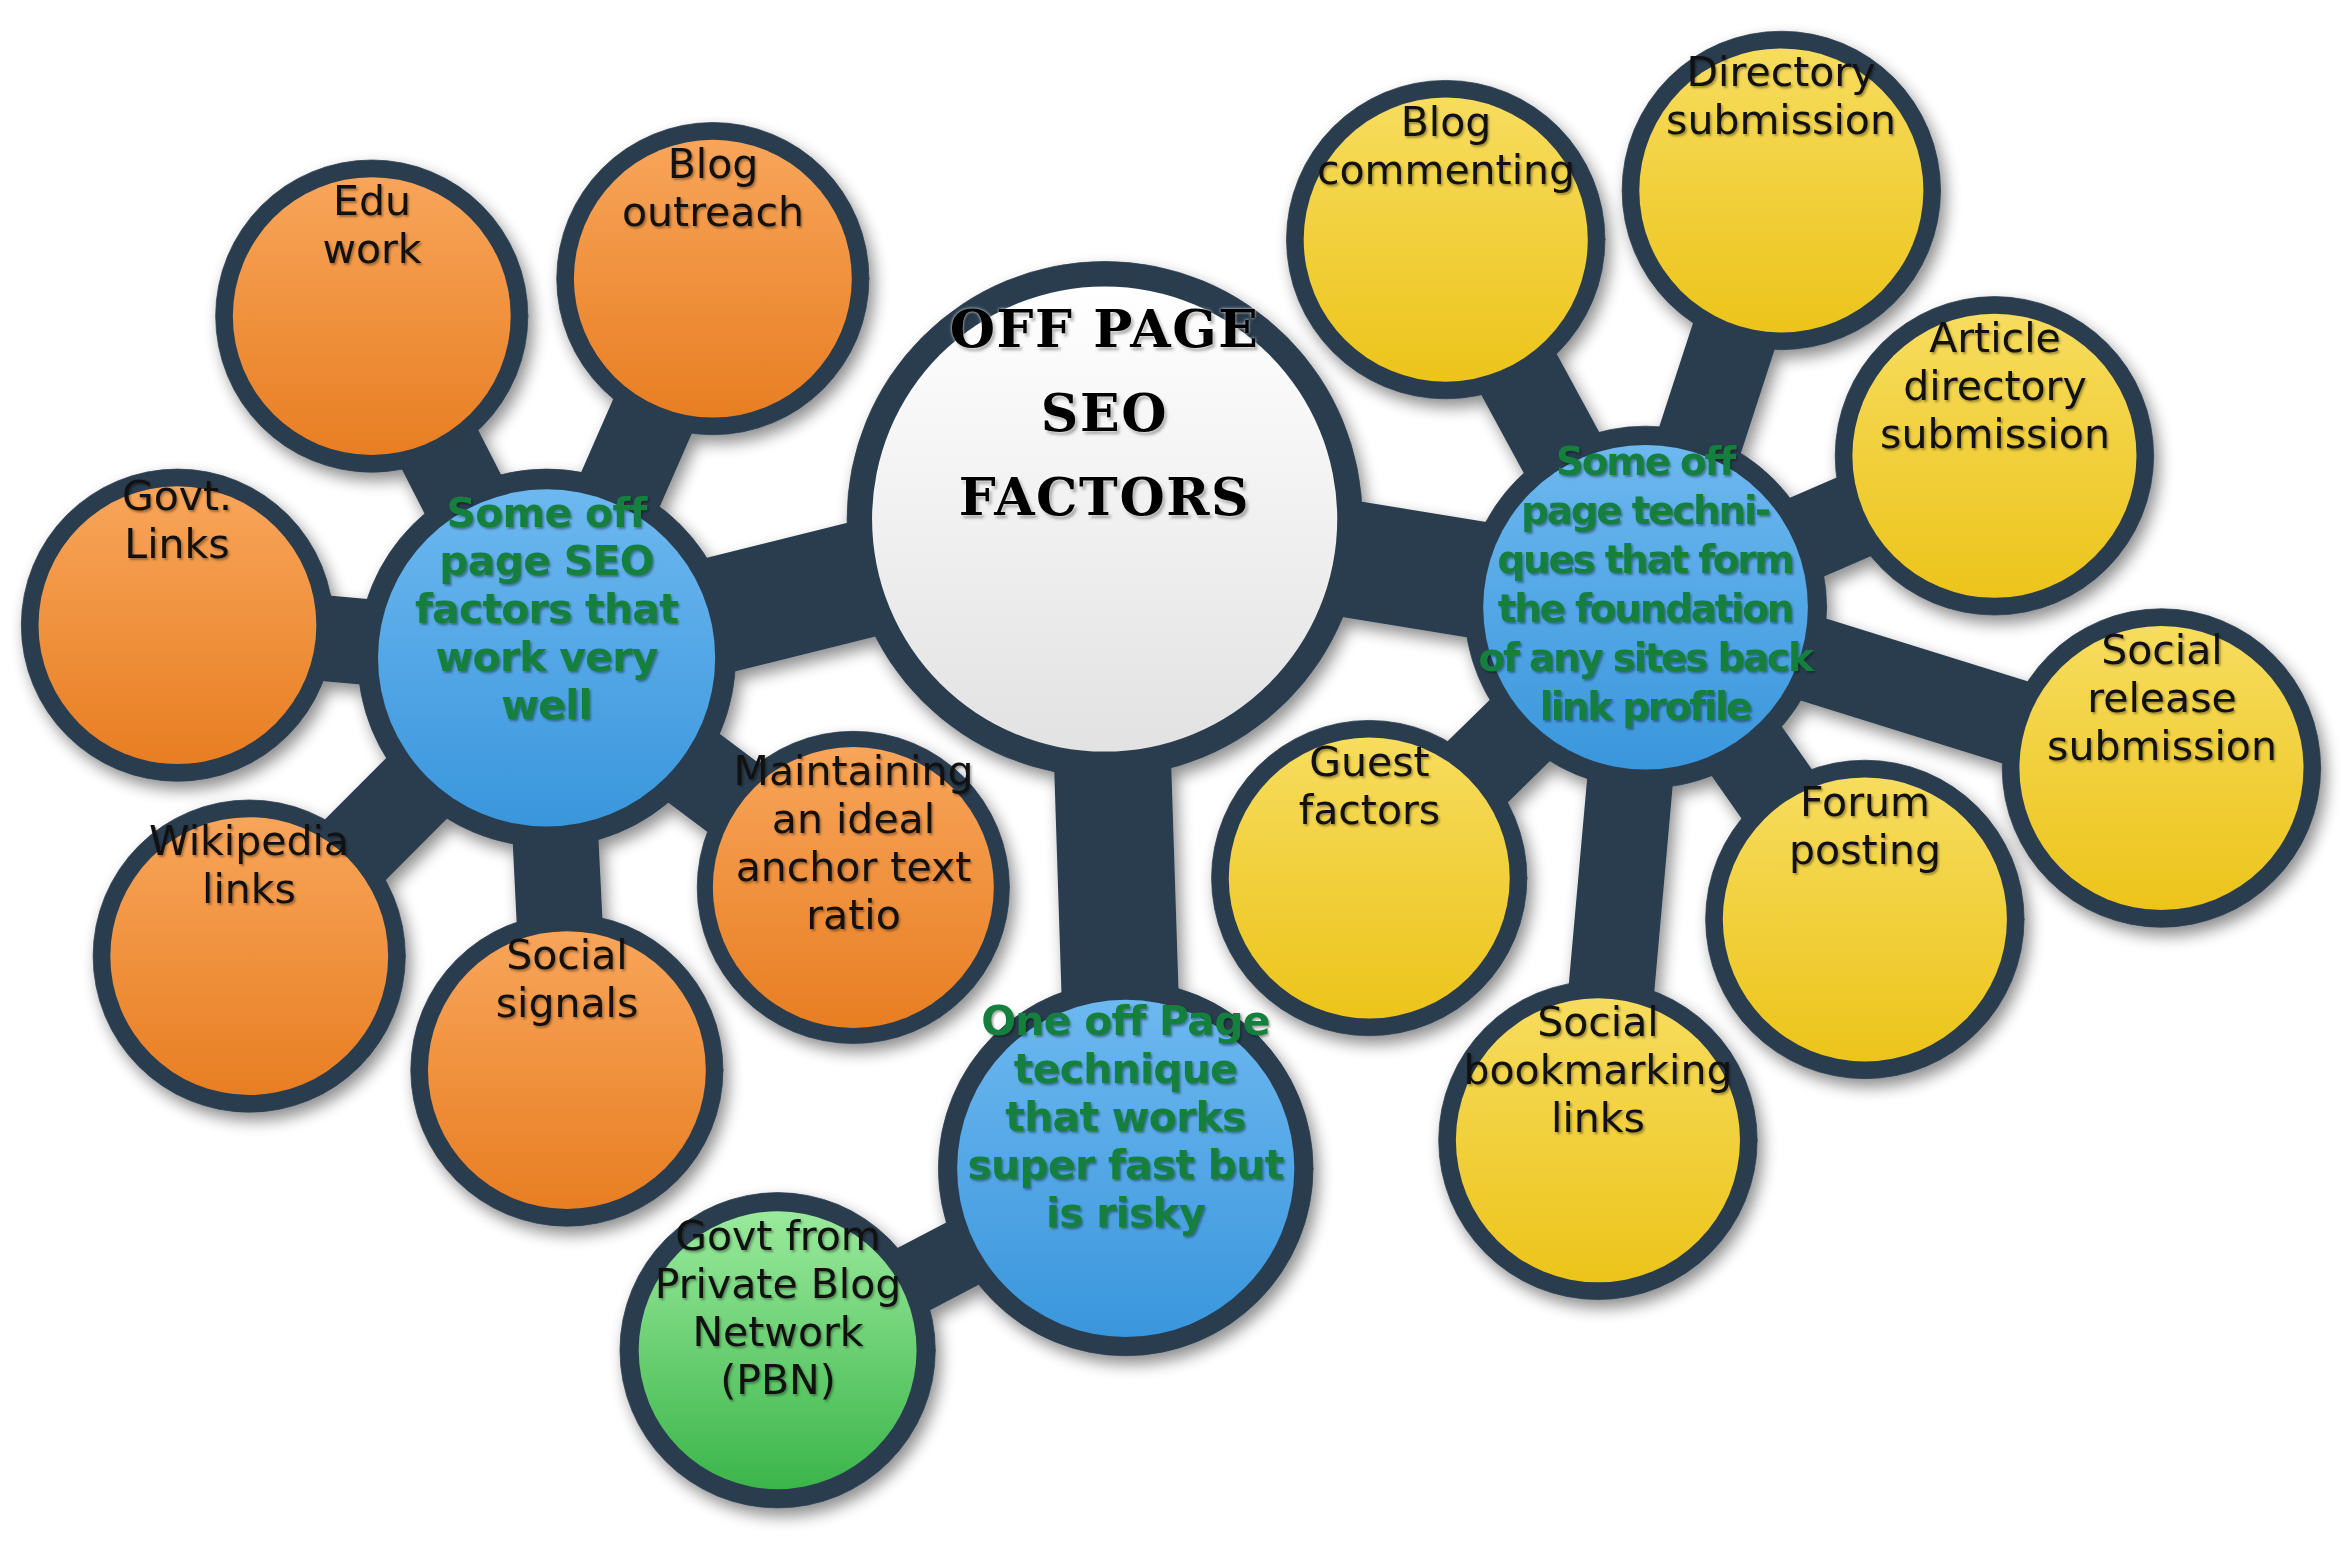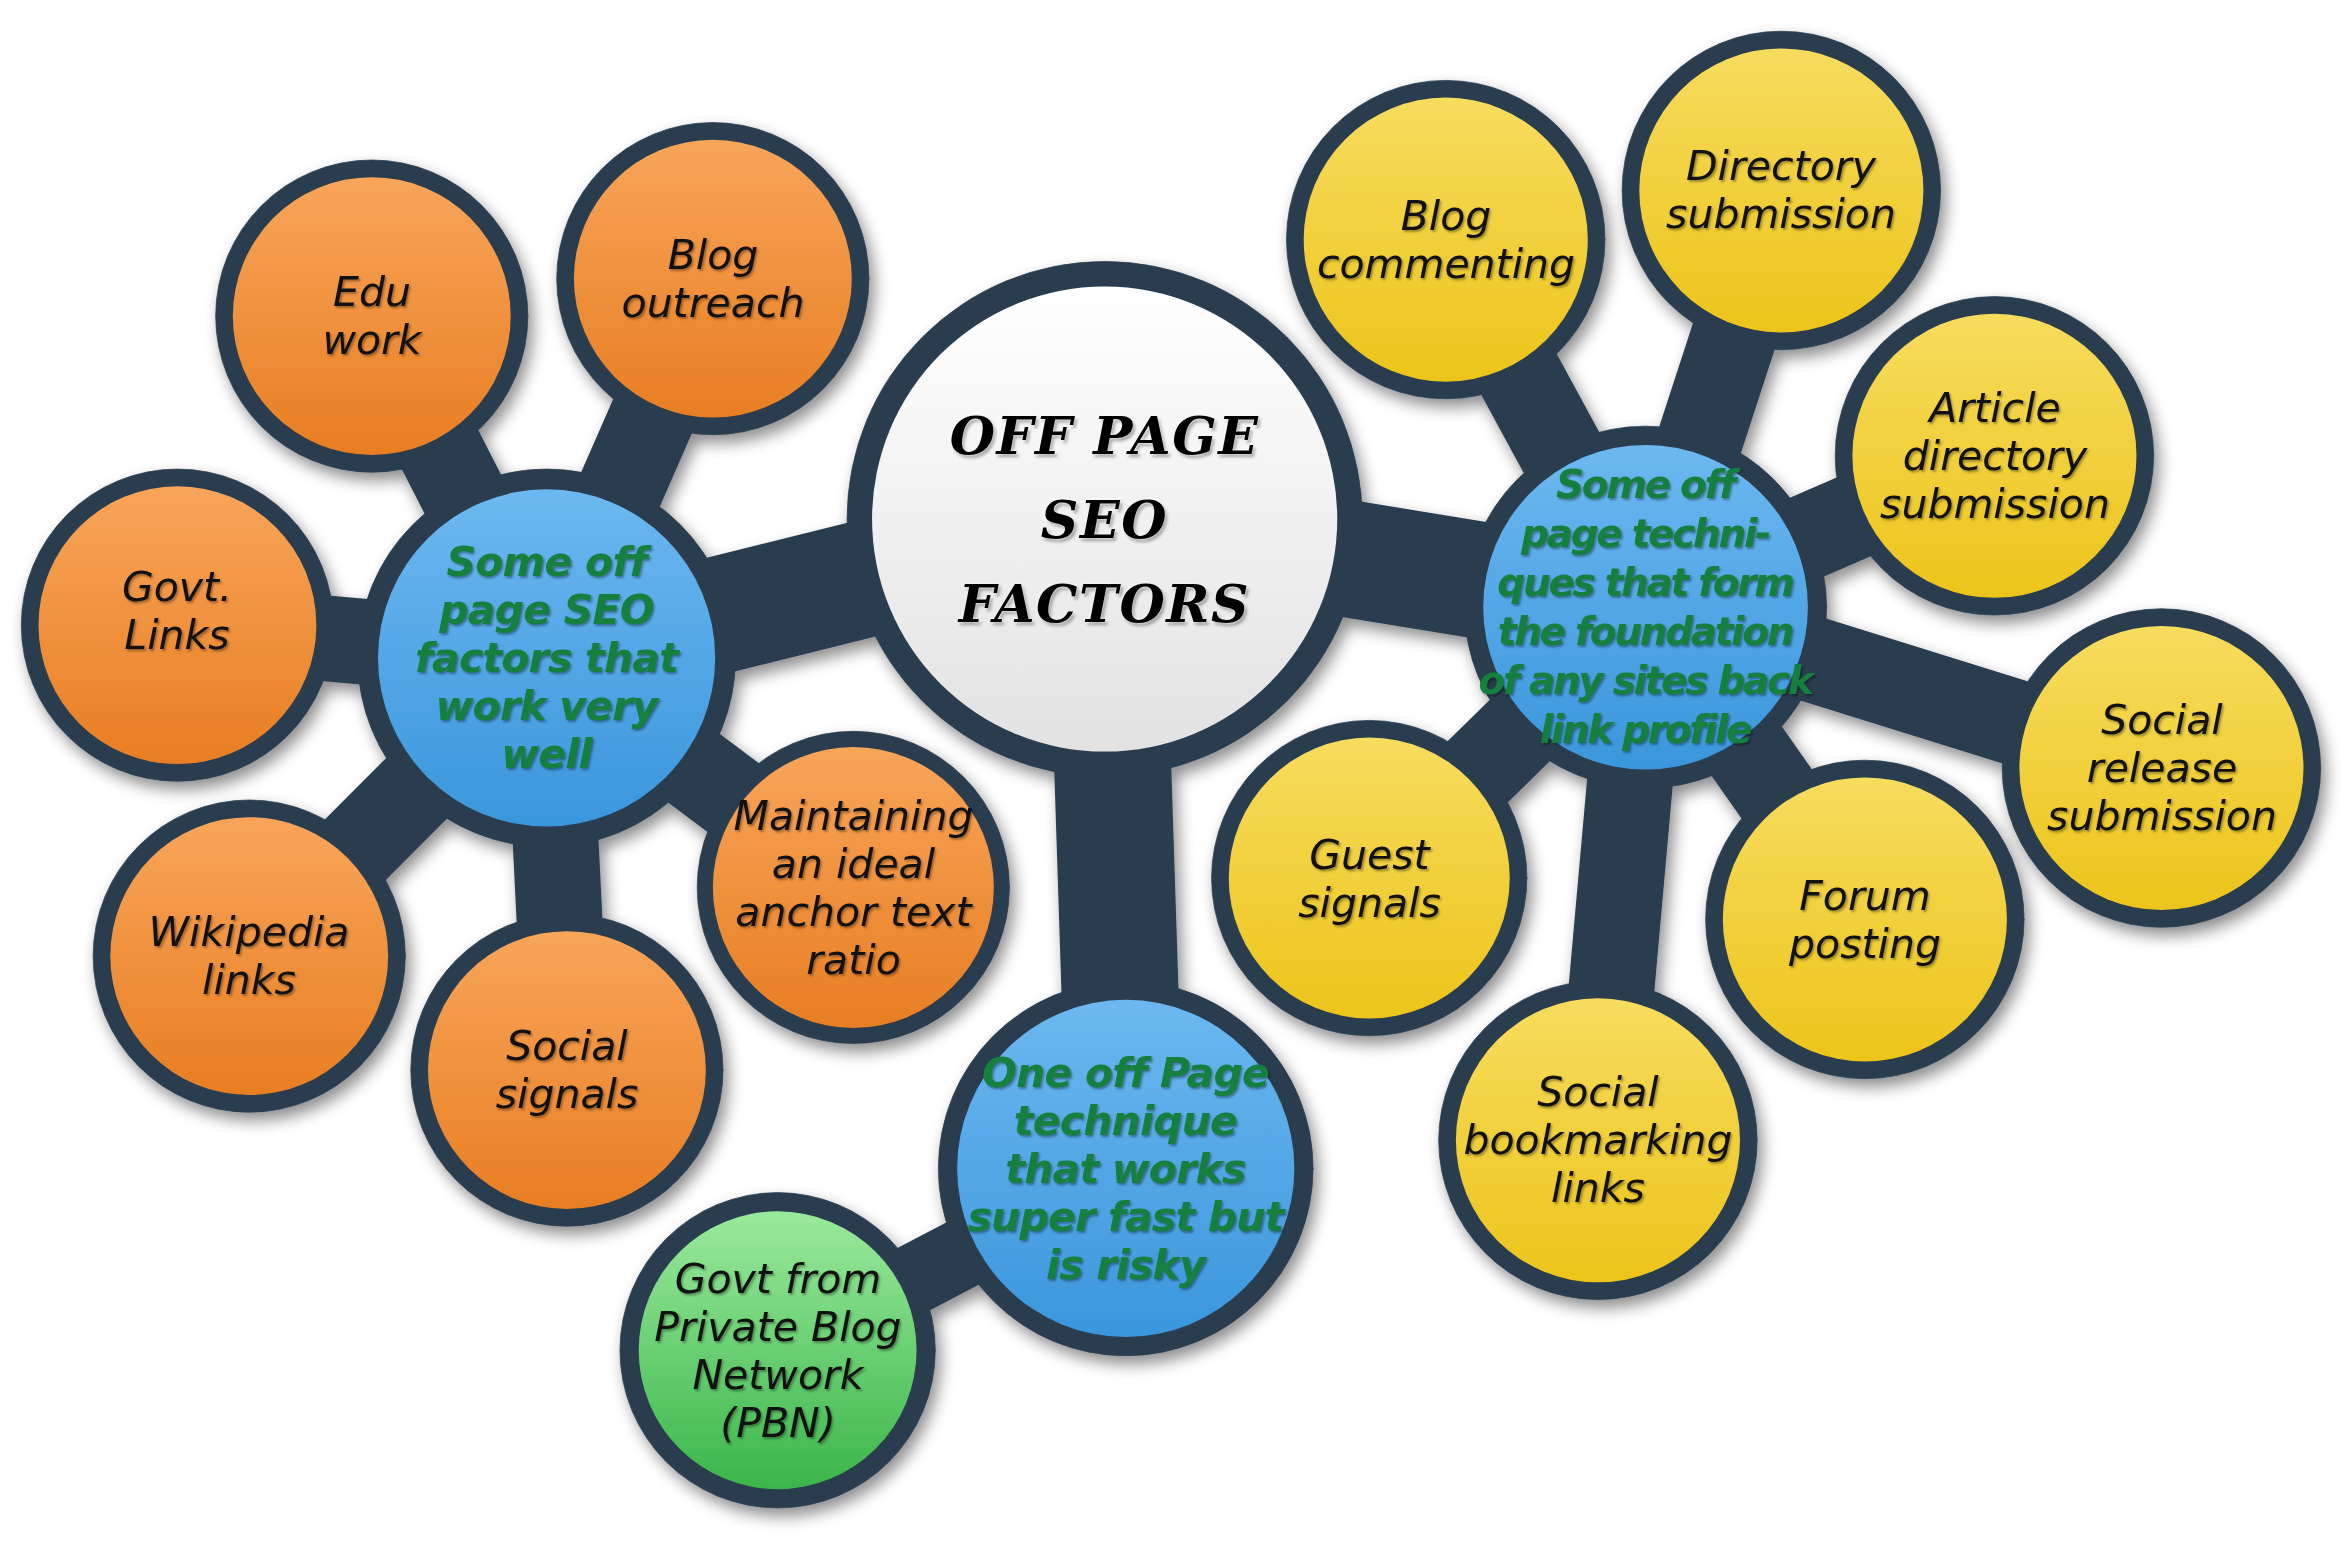--- a/index.html
+++ b/index.html
@@ -1,18 +1,18 @@
 <!DOCTYPE html>
 <html style="font-size:12.5px"><head>
 <meta charset="utf-8">
 <style>
   html, body { margin:0; padding:0; background:#ffffff; }
   body { width:2342px; height:1561px; overflow:hidden; position:relative; font-family:"Liberation Sans", sans-serif; }
   svg#diagram { position:absolute; left:0; top:0; width:2342px; height:1561px; }
-  .node-label { position:absolute; display:flex; align-items:center; justify-content:center; text-align:center; border-radius:50%; box-sizing:border-box; pointer-events:auto;font-style:italic; }
+  .node-label { position:absolute; display:flex; justify-content:center; text-align:center; border-radius:50%; box-sizing:border-box; pointer-events:auto; }
   .node-label span { display:block; white-space:pre-line; font-family:"DejaVu Sans", "Liberation Sans", sans-serif; }
   .lbl-small span { font-size:41px; line-height:48px; color:#111111; text-shadow:1.6px 2.3px 2.3px rgba(0,0,0,0.35); }
   .lbl-hub span { font-size:41px; line-height:48px; color:#15803d; font-weight:bold; text-shadow:1.6px 2.3px 2.3px rgba(0,0,0,0.35); letter-spacing:-0.8px; }
   .lbl-hub-right span { font-size:39px; line-height:49px; letter-spacing:-2.3px; }
   .lbl-center span { font-family:"DejaVu Serif", "Liberation Serif", serif; font-weight:bold; font-size:52px; line-height:84px; color:#000000; text-shadow:0 0 3.1px #ffffff, 2.3px 3.1px 3.1px rgba(0,0,0,0.35); letter-spacing:1.6px; }
 </style>
 </head>
 <body>
 
 <svg id="diagram" viewBox="0 0 3000 2000" xmlns="http://www.w3.org/2000/svg">
@@ -191,21 +191,21 @@
   <span>Social
 release
 submission</span>
 </div>
 <div class="node-label lbl-small" style="left:1723px; top:778px; width:284px; height:284px;">
   <span>Forum
 posting</span>
 </div>
 <div class="node-label lbl-small" style="left:1229px; top:738px; width:281px; height:281px;">
   <span>Guest
-signals</span>
+factors</span>
 </div>
 <div class="node-label lbl-small" style="left:1456px; top:998px; width:284px; height:284px;">
   <span>Social
 bookmarking
 links</span>
 </div>
 
 <div class="node-label lbl-small" style="left:639px; top:1212px; width:278px; height:278px;">
   <span>Govt from
 Private Blog

